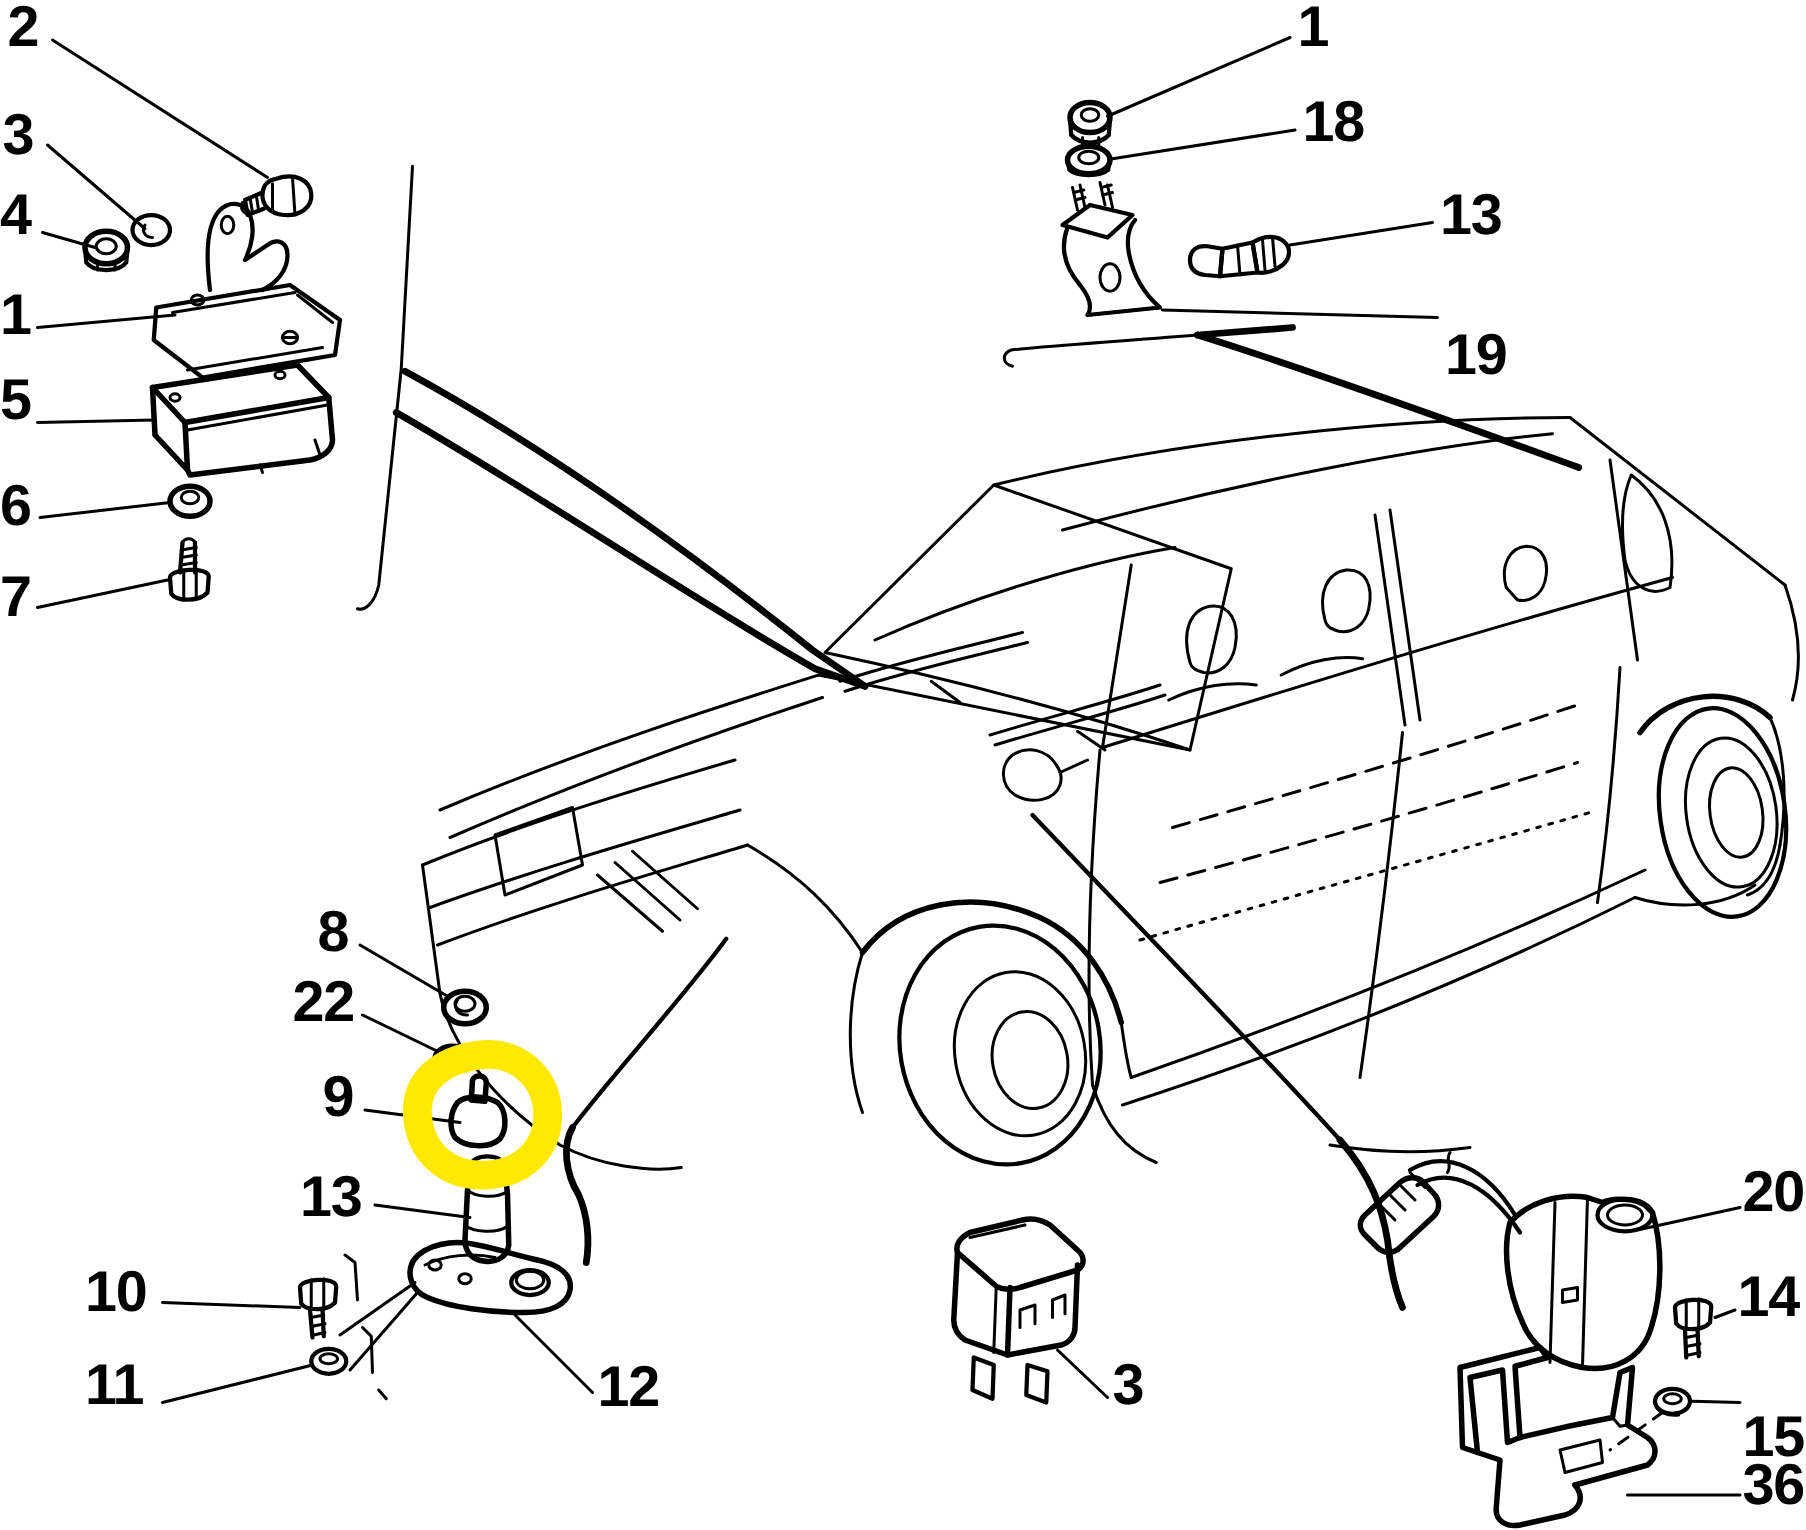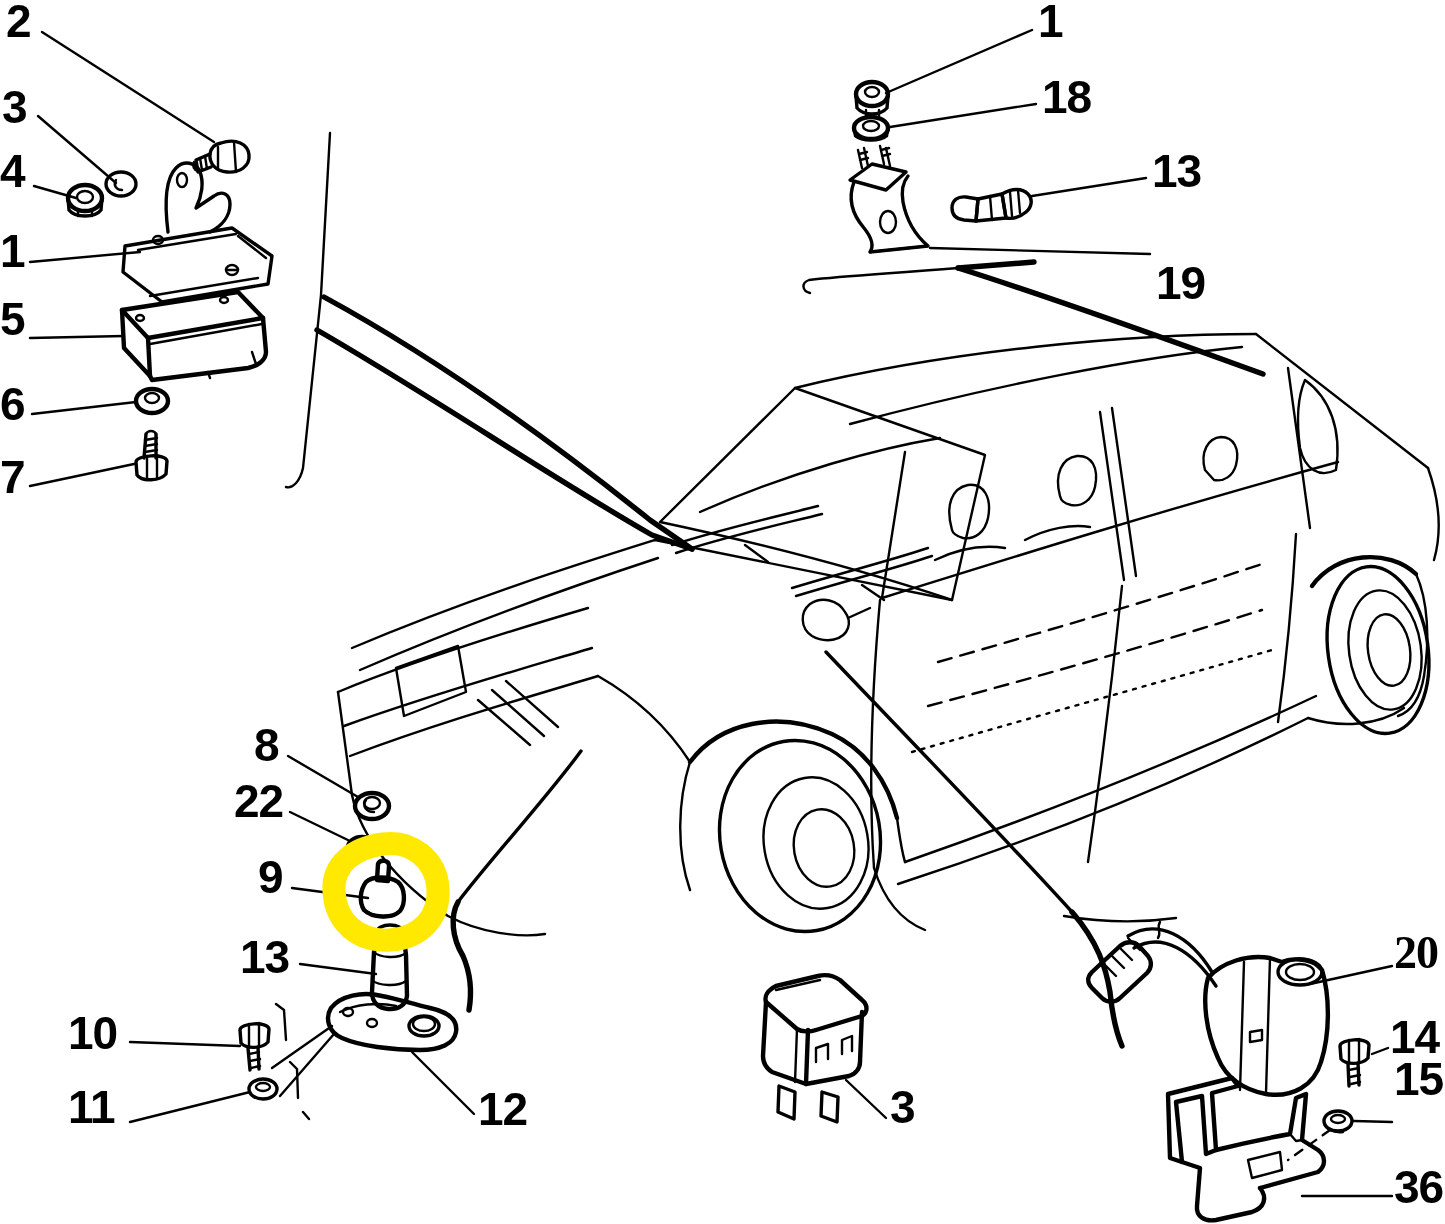--- a/index.html
+++ b/index.html
@@ -310,19 +310,19 @@
   <div class="callout" style="left:1152px; top:150px;">13</div>
   <div class="callout" style="left:1156px; top:226px;margin-top:36px;">19</div>
   <div class="callout" style="left:254px;  top:724px;">8</div>
   <div class="callout" style="left:234px;  top:780px;">22</div>
   <div class="callout" style="left:258px;  top:856px;">9</div>
   <div class="callout" style="left:240px;  top:936px;">13</div>
   <div class="callout" style="left:68px;   top:1012px;">10</div>
   <div class="callout" style="left:68px;   top:1086px;">11</div>
   <div class="callout" style="left:478px;  top:1088px;">12</div>
   <div class="callout" style="left:890px;  top:1086px;">3</div>
-  <div class="callout" style="left:1394px; top:932px;font-family:Liberation Serif, serif;">20</div>
+  <div class="callout" style="left:1394px; top:932px;">20</div>
   <div class="callout" style="left:1390px; top:1016px;">14</div>
-  <div class="callout" style="left:1394px; top:1058px;">15</div>
+  <div class="callout" style="left:1394px; top:1128px;">15</div>
   <div class="callout" style="left:1394px; top:1166px;">36</div>
 </div>
 
 </div>
 
 </body></html>

